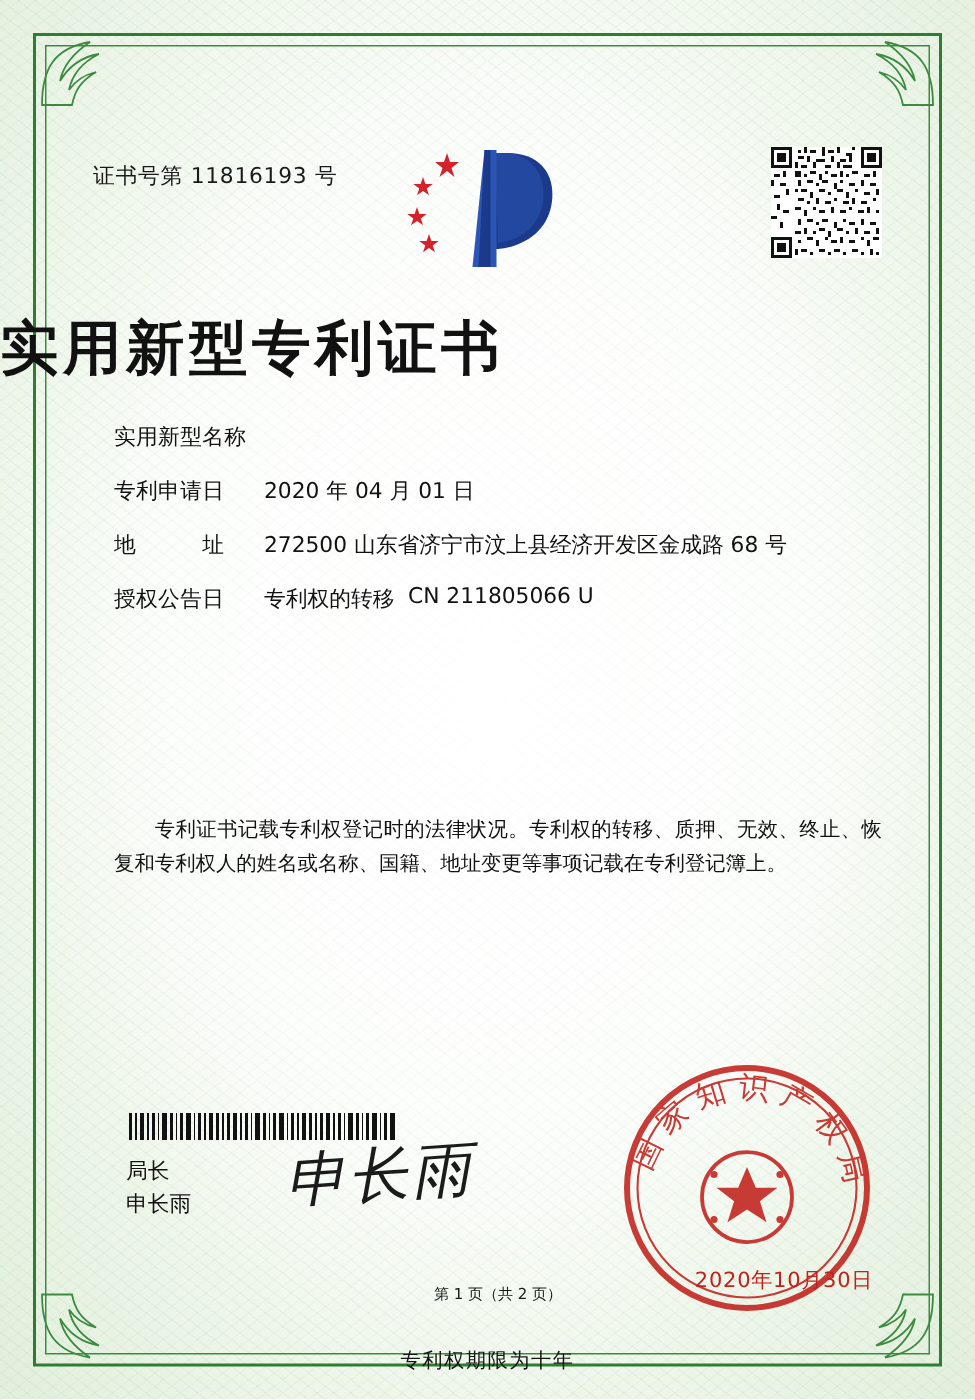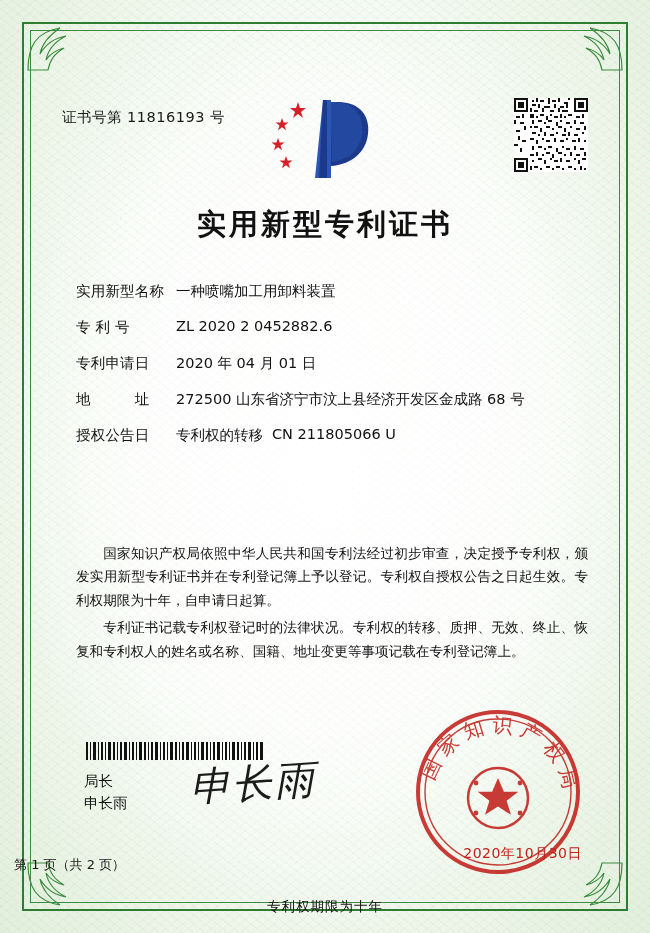--- a/index.html
+++ b/index.html
@@ -84,22 +84,22 @@
     width: 74px;
     height: 74px;
   }
   .qr svg { display:block; }
 
   .title {
     position: absolute;
     left: 0;
     right: 0;
     top: 205px;
-    text-align: center;
-    font-size: 29px;
+    text-align: left;
+    font-size: 39px;
     font-weight: bold;
     letter-spacing: 3px;
     color: #111;
   }
 
   .fields {
     position: absolute;
     left: 76px;
     top: 282px;
     right: 60px;
@@ -188,21 +188,22 @@
     color: #c2211c;
     letter-spacing: 0.5px;
     white-space: nowrap;
   }
 
   .page-num {
     position: absolute;
     left: 14px;
     right: 0;
     top: 856px;
-    font-size: 13px;
+    text-align: center;
+    font-size: 10px;
     color: #1a1a1a;
   }
   .footer-note {
     position: absolute;
     left: 0;
     right: 0;
     top: 898px;
     text-align: center;
     font-size: 13.5px;
     color: #141414;
@@ -399,43 +400,37 @@
         <rect x="35" y="35" width="1" height="1"></rect>
       </g>
     </svg>
   </div>
 
   <div class="title">实用新型专利证书</div>
 
   <div class="fields">
     <div class="field-row">
       <div class="field-label">实用新型名称</div>
-      <div class="field-value">一种喷嘴加工用卸料装置</div>
-    </div>
-    <div class="field-row">
-      <div class="field-label">专 利 号</div>
-      <div class="field-value">ZL 2020 2 0452882.6</div>
     </div>
     <div class="field-row">
       <div class="field-label">专利申请日</div>
       <div class="field-value">2020 年 04 月 01 日</div>
     </div>
     <div class="field-row">
       <div class="field-label">地　　　址</div>
       <div class="field-value">272500 山东省济宁市汶上县经济开发区金成路 68 号</div>
     </div>
     <div class="field-row dual">
       <div class="field-label">授权公告日</div>
       <div class="field-label2">专利权的转移</div>
       <div class="field-value">CN 211805066 U</div>
     </div>
   </div>
 
   <div class="paragraphs">
-    <p>国家知识产权局依照中华人民共和国专利法经过初步审查，决定授予专利权，颁发实用新型专利证书并在专利登记簿上予以登记。专利权自授权公告之日起生效。专利权期限为十年，自申请日起算。</p>
     <p>专利证书记载专利权登记时的法律状况。专利权的转移、质押、无效、终止、恢复和专利权人的姓名或名称、国籍、地址变更等事项记载在专利登记簿上。</p>
   </div>
 
   <div class="barcode">
     <svg viewBox="0 0 178 18" width="178" height="18" shape-rendering="crispEdges">
       <rect width="178" height="18" fill="none"></rect>
       <g fill="#111">
         <rect x="0" y="0" width="2" height="18"></rect>
           <rect x="4" y="0" width="1" height="18"></rect>
         <rect x="7" y="0" width="3" height="18"></rect>

